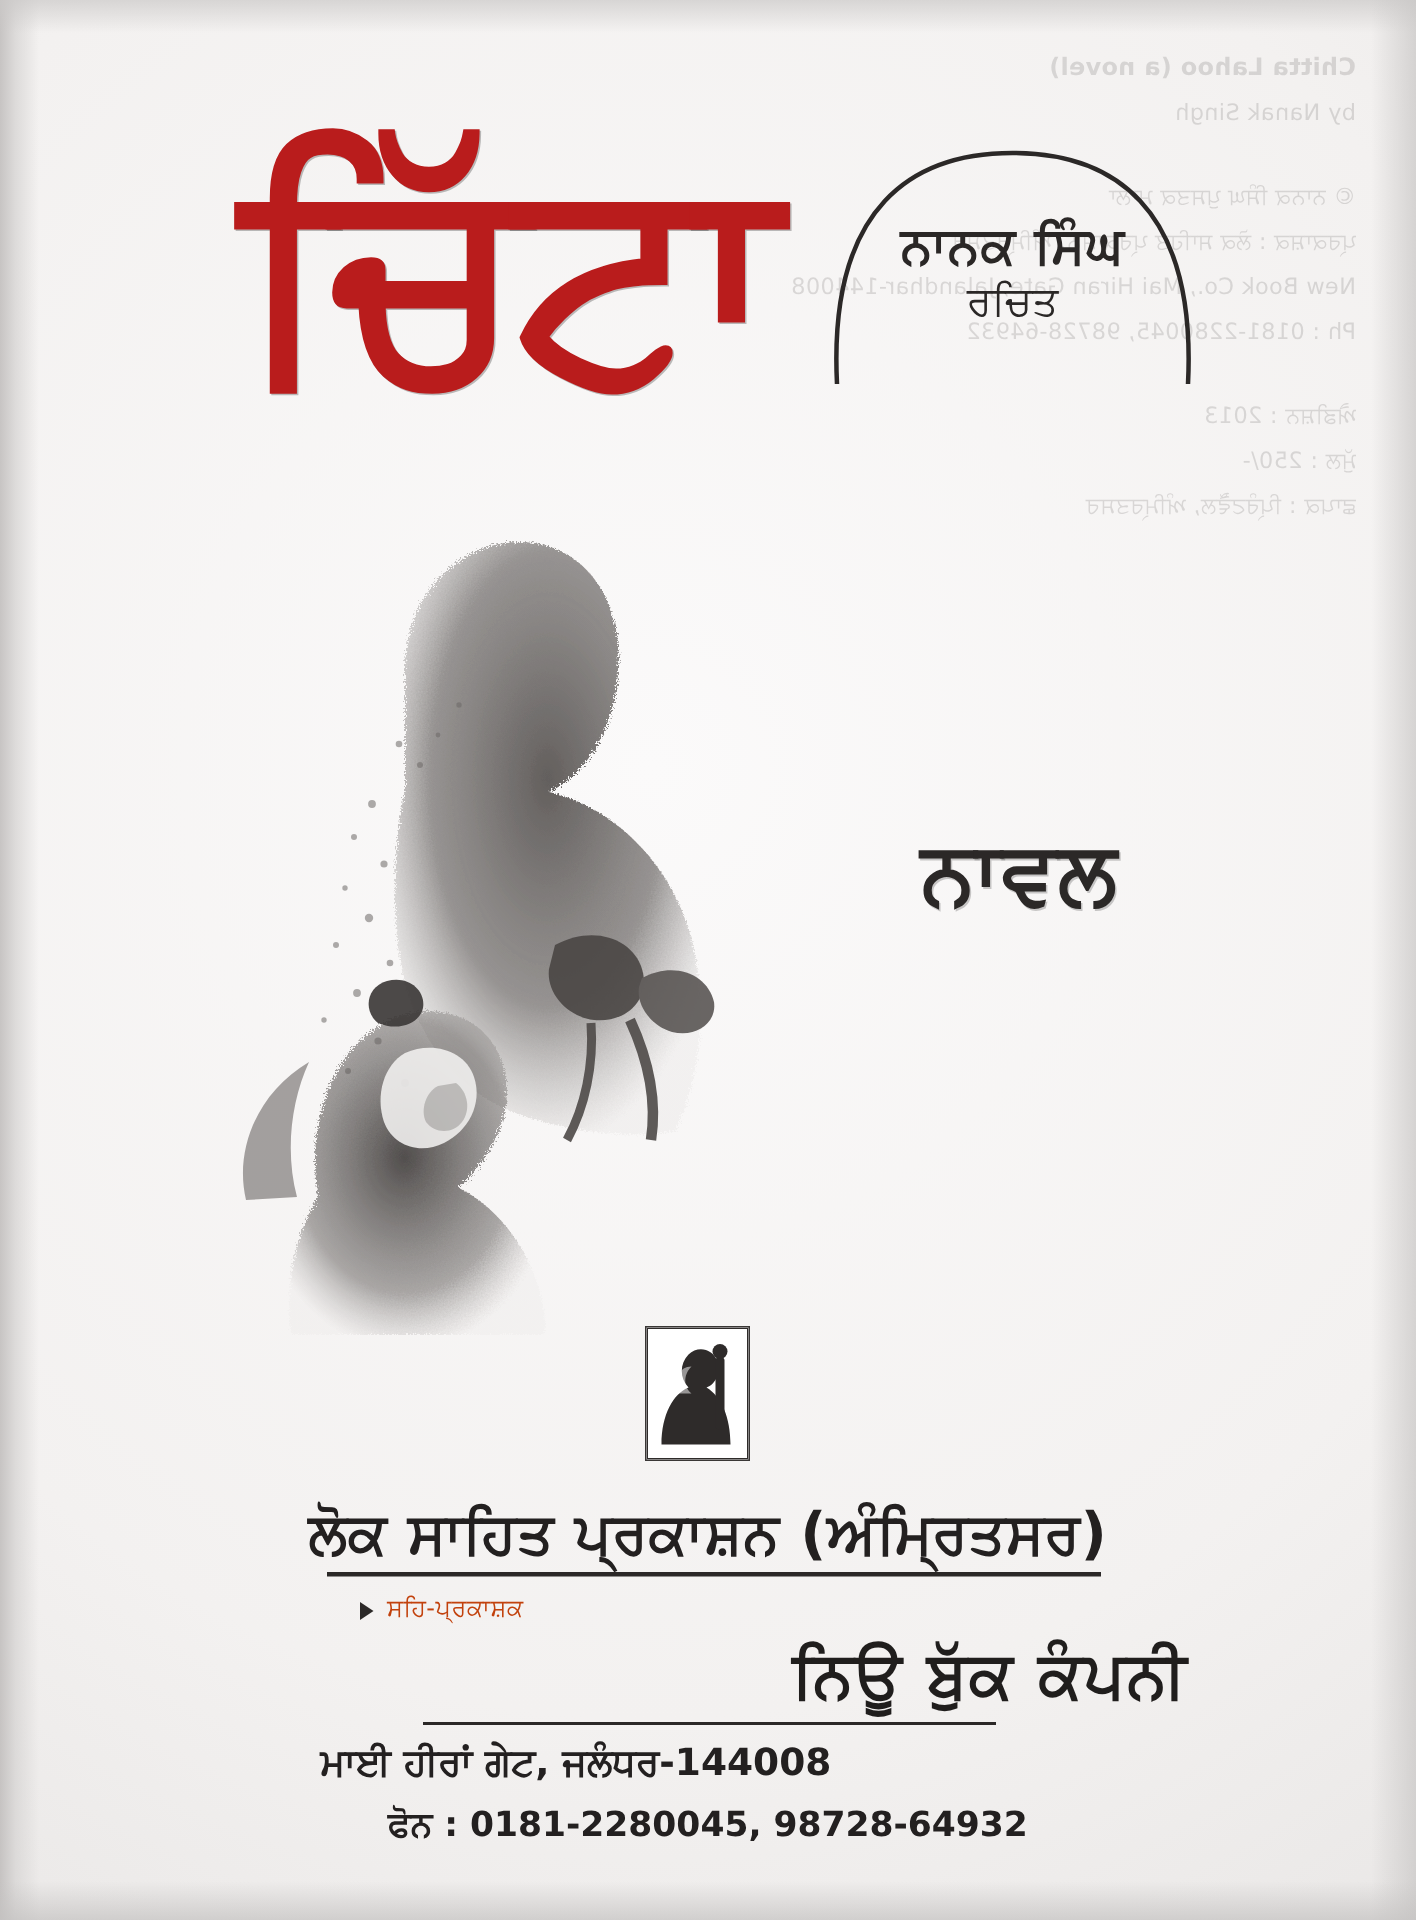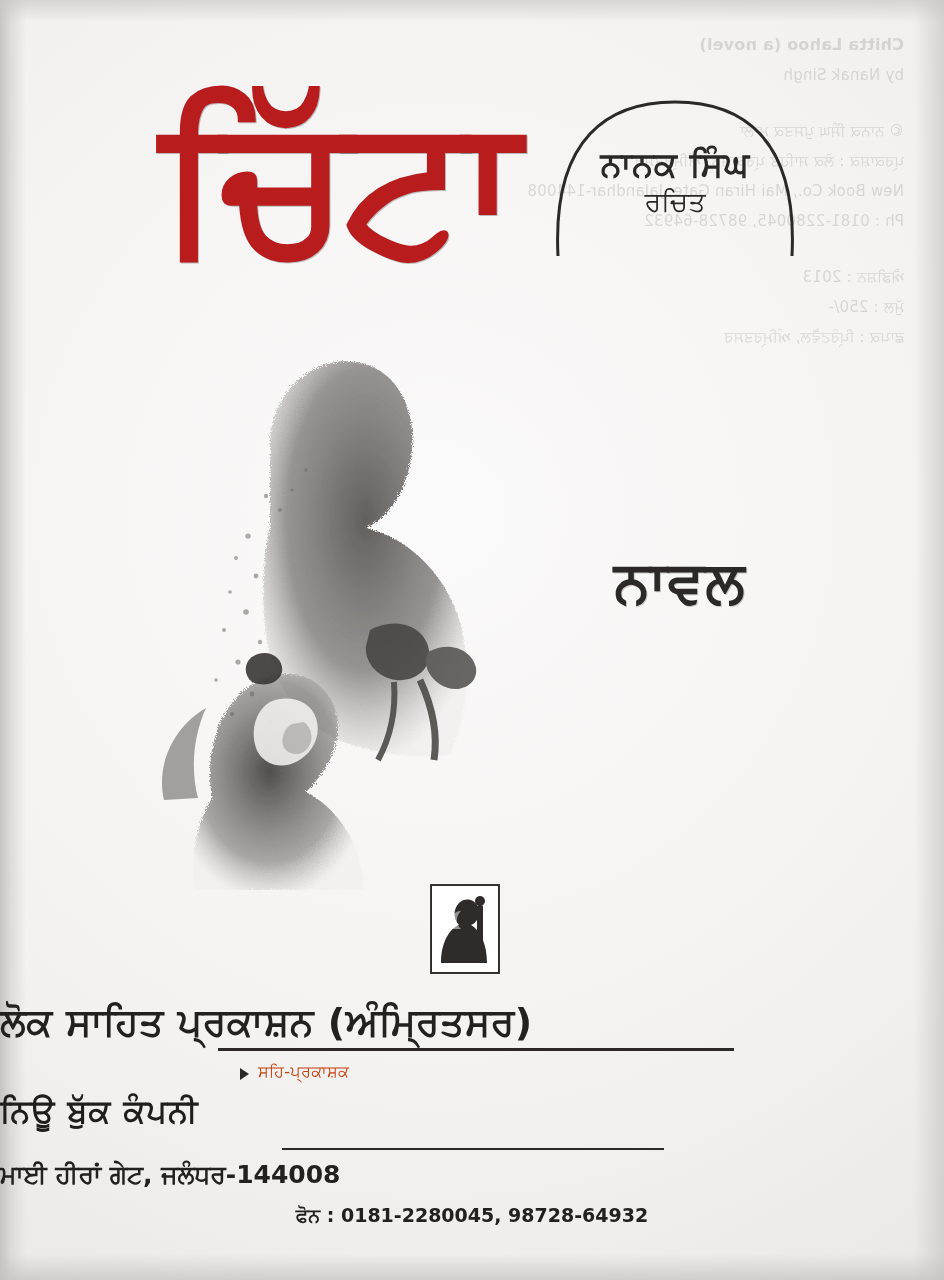--- a/index.html
+++ b/index.html
@@ -169,20 +169,21 @@
     background: #ffffff;
     border: 1px solid #3a3736;
     overflow: hidden;
   }
 
   .publisher {
     position: absolute;
     left: 0;
     top: 1000px;
     width: 944px;
+    text-align: center;
     font-size: 38px;
     font-weight: bold;
     color: #232020;
     letter-spacing: .5px;
   }
   .pub-rule {
     position: absolute;
     left: 218px;
     top: 1048px;
     width: 516px;
@@ -206,52 +207,52 @@
     border-left: 9px solid #2c2928;
     border-top: 6px solid transparent;
     border-bottom: 6px solid transparent;
   }
 
   .copublisher {
     position: absolute;
     left: 0;
     top: 1092px;
     width: 792px;
-    text-align: left;
-    font-size: 32px;
+    text-align: right;
+    font-size: 43px;
     font-weight: bold;
     color: #201e1d;
     letter-spacing: 1px;
   }
   .copub-rule {
     position: absolute;
     left: 282px;
     top: 1148px;
     width: 382px;
     height: 2px;
     background: #2b2827;
   }
 
   .address {
     position: absolute;
     left: 0;
     top: 1160px;
     width: 768px;
-    text-align: left;
+    text-align: center;
     font-size: 25px;
     color: #232020;
     font-weight: bold;
   }
   .phone {
     position: absolute;
     left: 0;
     top: 1204px;
     width: 944px;
     text-align: center;
-    font-size: 19px;
+    font-size: 23px;
     color: #232020;
     font-weight: bold;
   }
 </style>
 </head>
 <body>
 
 <div id="page">
 
   <div class="paper"></div>

